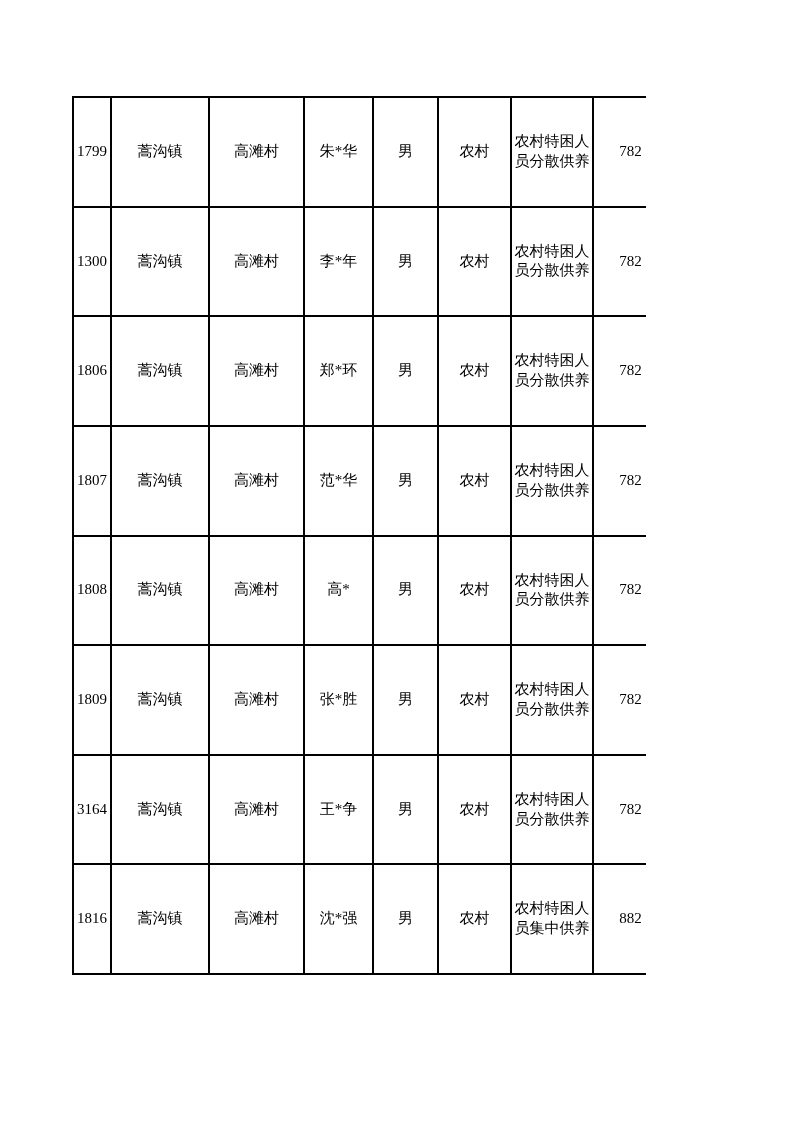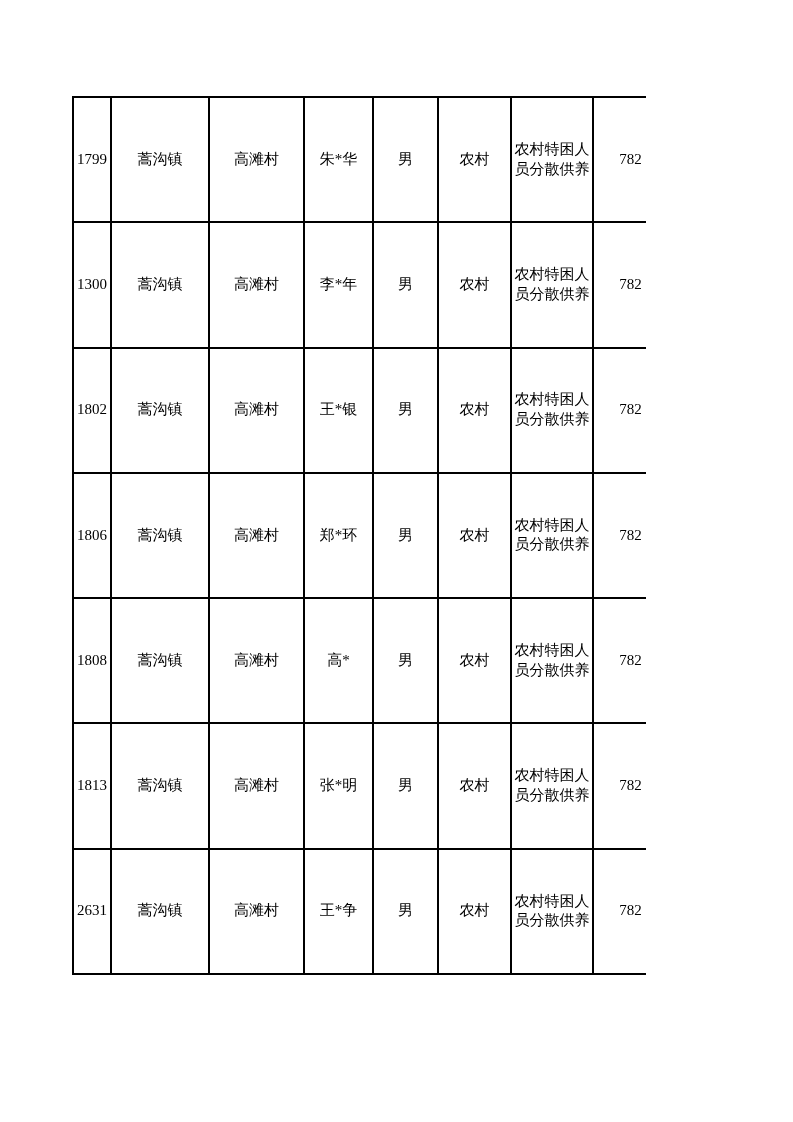--- a/index.html
+++ b/index.html
@@ -78,64 +78,74 @@
           <td>1300</td>
           <td>蒿沟镇</td>
           <td>高滩村</td>
           <td>李*年</td>
           <td>男</td>
           <td>农村</td>
           <td>农村特困人员分散供养</td>
           <td>782</td>
         </tr>
         <tr>
-          <td>1802</td>
+          <td>1806</td>
           <td>蒿沟镇</td>
           <td>高滩村</td>
-          <td>王*银</td>
+          <td>郑*环</td>
           <td>男</td>
           <td>农村</td>
           <td>农村特困人员分散供养</td>
           <td>782</td>
         </tr>
         <tr>
-          <td>1806</td>
+          <td>1807</td>
           <td>蒿沟镇</td>
           <td>高滩村</td>
-          <td>郑*环</td>
+          <td>范*华</td>
           <td>男</td>
           <td>农村</td>
           <td>农村特困人员分散供养</td>
           <td>782</td>
         </tr>
         <tr>
           <td>1808</td>
           <td>蒿沟镇</td>
           <td>高滩村</td>
           <td>高*</td>
           <td>男</td>
           <td>农村</td>
           <td>农村特困人员分散供养</td>
           <td>782</td>
         </tr>
         <tr>
-          <td>1813</td>
+          <td>1809</td>
           <td>蒿沟镇</td>
           <td>高滩村</td>
-          <td>张*明</td>
+          <td>张*胜</td>
           <td>男</td>
           <td>农村</td>
           <td>农村特困人员分散供养</td>
           <td>782</td>
         </tr>
         <tr>
-          <td>2631</td>
+          <td>3164</td>
           <td>蒿沟镇</td>
           <td>高滩村</td>
           <td>王*争</td>
           <td>男</td>
           <td>农村</td>
           <td>农村特困人员分散供养</td>
           <td>782</td>
         </tr>
+        <tr>
+          <td>1816</td>
+          <td>蒿沟镇</td>
+          <td>高滩村</td>
+          <td>沈*强</td>
+          <td>男</td>
+          <td>农村</td>
+          <td>农村特困人员集中供养</td>
+          <td>882</td>
+        </tr>
       </tbody>
   </table>
 </div>
 
 </body></html>

